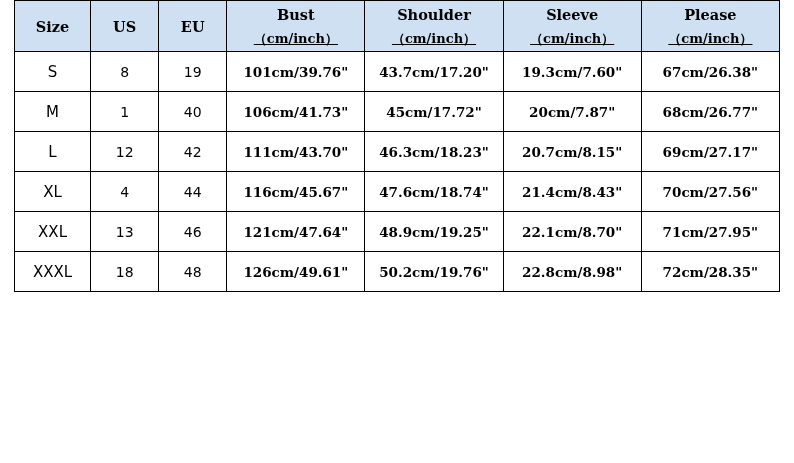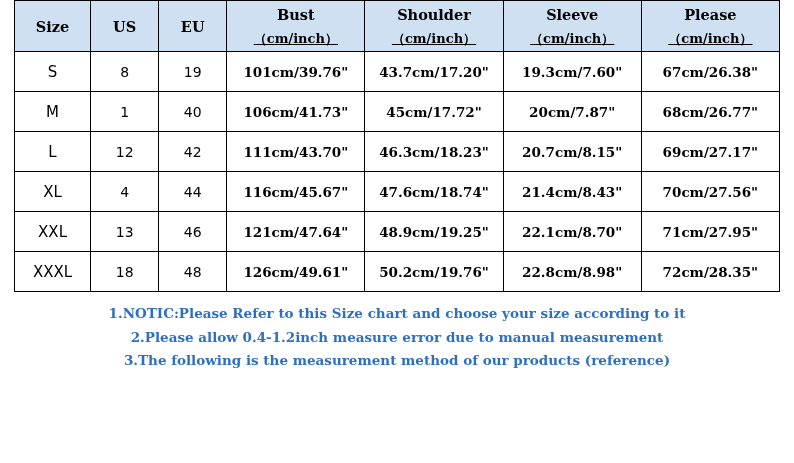--- a/index.html
+++ b/index.html
@@ -181,19 +181,14 @@
           <td>48</td>
           <td class="measure">126cm/49.61"</td>
           <td class="measure">50.2cm/19.76"</td>
           <td class="measure">22.8cm/8.98"</td>
           <td class="measure">72cm/28.35"</td>
         </tr>
       </tbody>
     </table>
   </div>
 
-  <div class="notes">
-    <div>1.NOTIC:Please Refer to this Size chart and choose your size according to it</div>
-    <div>2.Please allow 0.4-1.2inch measure error due to manual measurement</div>
-    <div>3.The following is the measurement method of our products (reference)</div>
-  </div>
 
 </div>
 
 </body></html>

